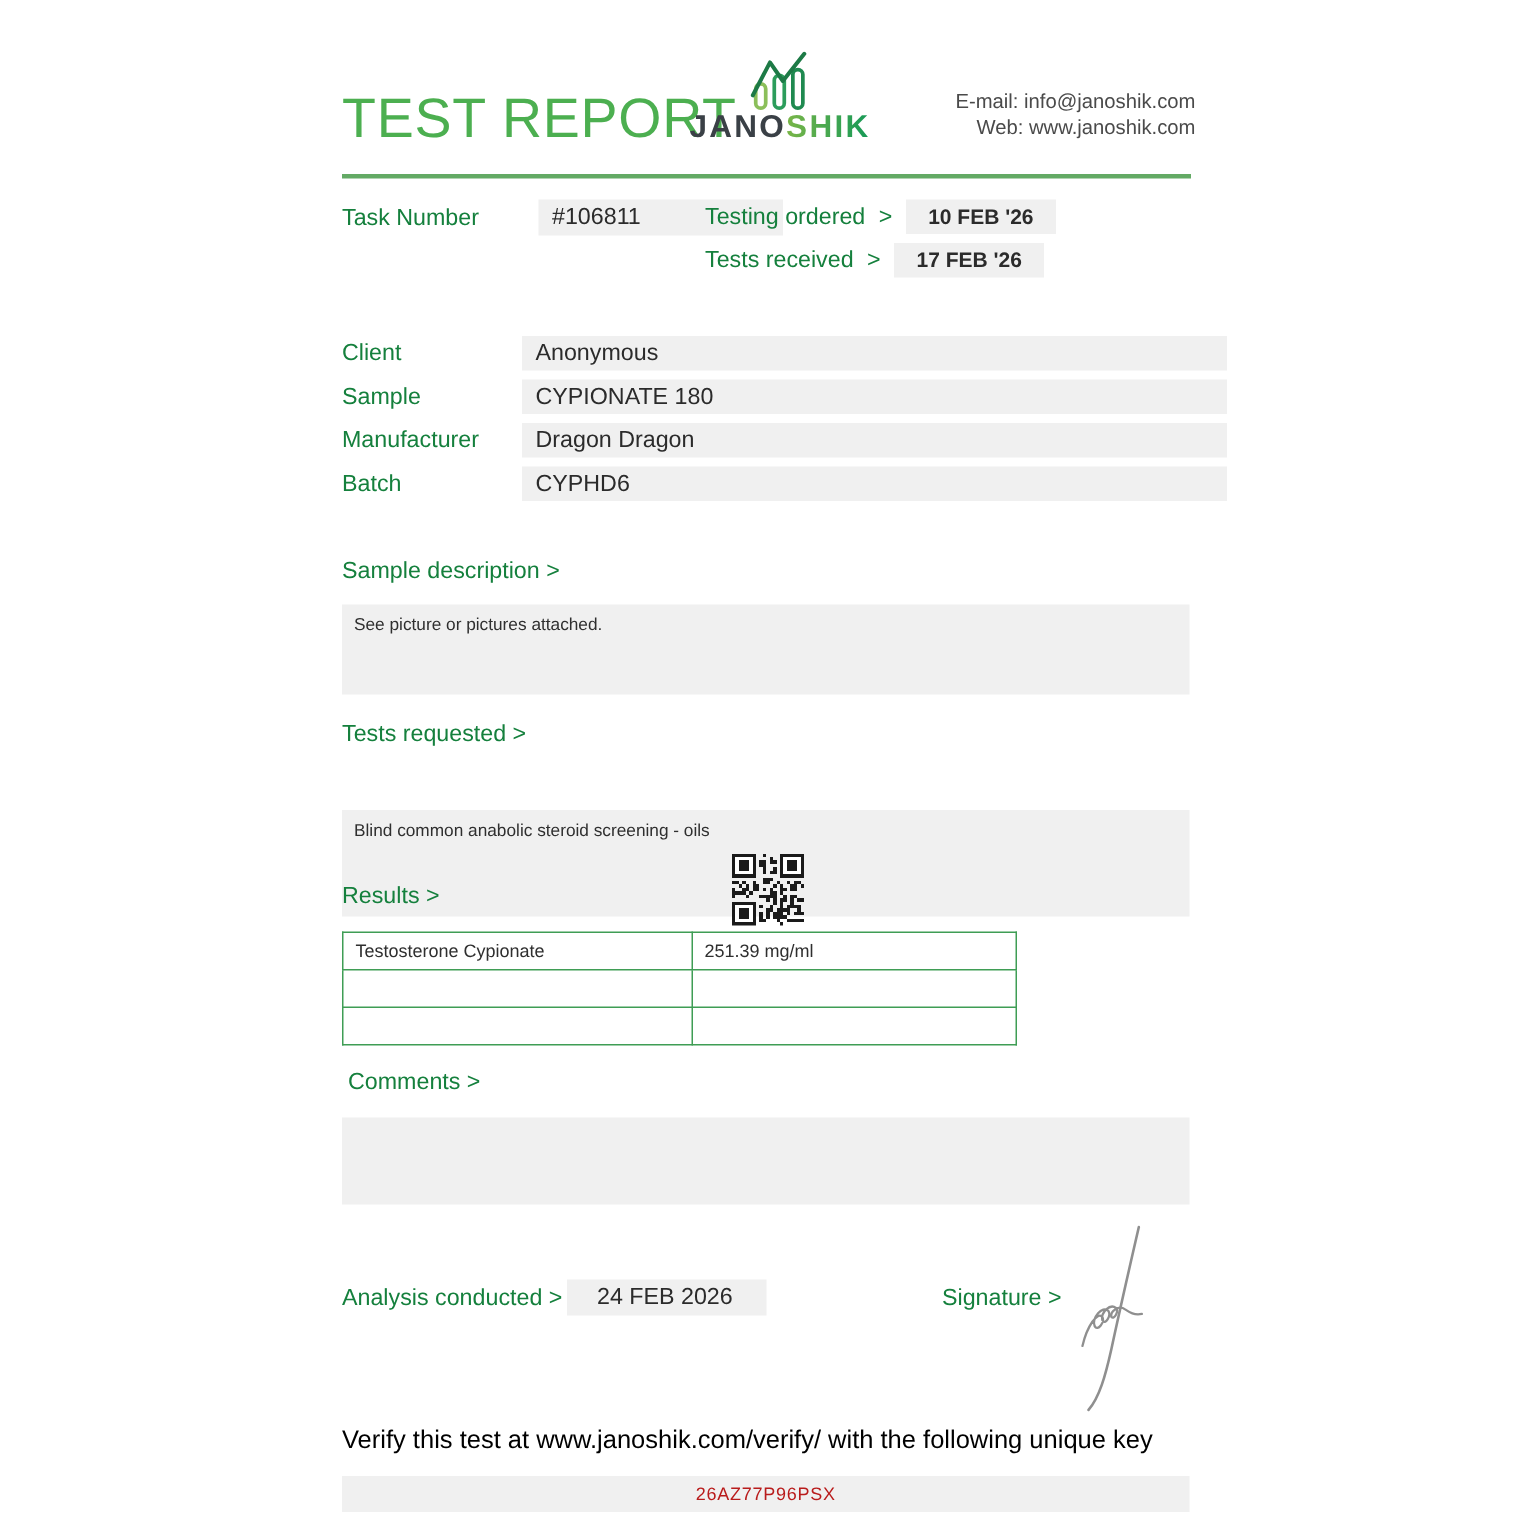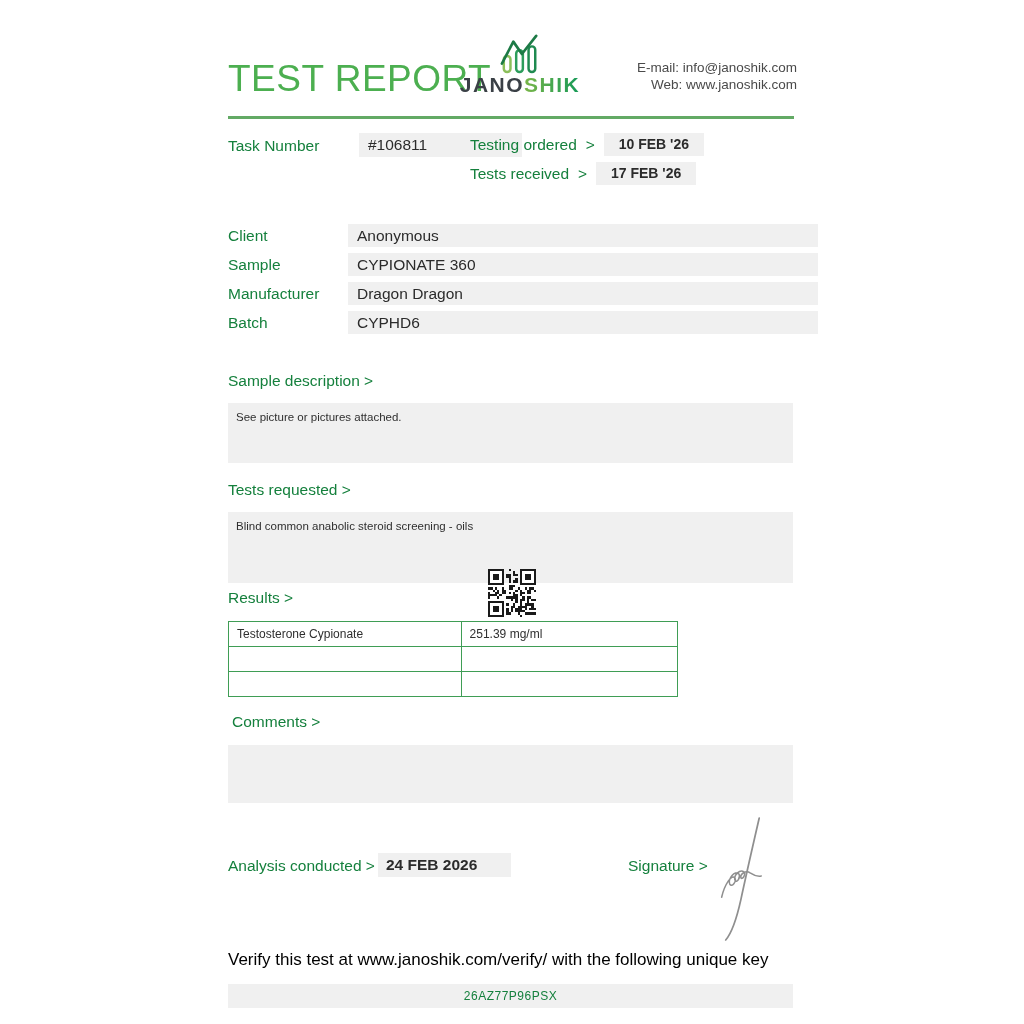--- a/index.html
+++ b/index.html
@@ -31,25 +31,25 @@
   .info-box{left:348px;width:470px;height:23px;line-height:23px;padding-left:9px;font-size:15.5px;box-sizing:border-box;}
   
   .bigbox{left:228px;width:565px;font-size:11.5px;color:#2f2f2f;padding:7px 8px;box-sizing:border-box;line-height:14px;}
   .qr{left:487px;top:569px;width:50px;height:48px;}
   
   .rtable{left:228px;top:621px;width:450px;height:73px;border-collapse:collapse;table-layout:fixed;}
   .rtable td{border:1.5px solid #3f9d55;font-size:12px;padding:0 0 0 8px;height:24px;color:#2f2f2f;}
   .rtable .c1{width:49.8%;}
   
   .analysis-label{left:228px;top:857px;}
-  .analysis-box{left:378px;top:853px;width:133px;height:24px;line-height:24px;padding-left:8px;font-size:15.5px;font-weight:700;box-sizing:border-box;}
+  .analysis-box{left:378px;top:853px;width:133px;height:24px;line-height:24px;padding-left:20px;font-size:15.5px;font-weight:400;box-sizing:border-box;}
   .sig-label{left:628px;top:857px;}
   .sig{left:712px;top:816px;width:66px;height:126px;}
   .verify{left:228px;top:950px;width:575px;font-size:17px;color:#000000;}
-  .key-box{left:228px;top:984px;width:565px;height:24px;line-height:24px;text-align:center;font-size:12px;color:#15803d;letter-spacing:0.5px;}
+  .key-box{left:228px;top:984px;width:565px;height:24px;line-height:24px;text-align:center;font-size:12px;color:#b91c1c;letter-spacing:0.5px;}
 </style>
 </head>
 <body>
 
 <div class="page">
 
   <h1 class="abs title">TEST REPORT</h1>
 
   <div class="abs contact">
     <div><span>E-mail:</span> <span>info@janoshik.com</span></div>
@@ -80,31 +80,31 @@
     <div class="date-row">
       <span class="glabel">Tests received</span>
       <span class="glabel">&gt;</span>
       <span class="gbox date-box">17 FEB '26</span>
     </div>
   </div>
 
   <div class="abs glabel info-label" style="top:227px">Client</div>
   <div class="abs gbox info-box" style="top:224px">Anonymous</div>
   <div class="abs glabel info-label" style="top:256px">Sample</div>
-  <div class="abs gbox info-box" style="top:253px">CYPIONATE 360</div>
+  <div class="abs gbox info-box" style="top:253px">CYPIONATE 180</div>
   <div class="abs glabel info-label" style="top:285px">Manufacturer</div>
   <div class="abs gbox info-box" style="top:282px">Dragon Dragon</div>
   <div class="abs glabel info-label" style="top:314px">Batch</div>
   <div class="abs gbox info-box" style="top:311px">CYPHD6</div>
 
   <div class="abs glabel" style="left:228px;top:372px">Sample description &gt;</div>
   <div class="abs gbox bigbox" style="top:403px;height:60px">See picture or pictures attached.</div>
 
   <div class="abs glabel" style="left:228px;top:481px">Tests requested &gt;</div>
-  <div class="abs gbox bigbox" style="top:512px;height:71px">Blind common anabolic steroid screening - oils</div>
+  <div class="abs gbox bigbox" style="top:540px;height:71px">Blind common anabolic steroid screening - oils</div>
 
   <div class="abs qr"><svg viewBox="0 0 21 21" width="100%" height="100%" shape-rendering="crispEdges" fill="#1a1a1a">
         <rect x="0" y="0" width="7" height="7"></rect>
         <rect x="1" y="1" width="5" height="5" fill="#fff"></rect>
         <rect x="2" y="2" width="3" height="3"></rect>
         <rect x="14" y="0" width="7" height="7"></rect>
         <rect x="15" y="1" width="5" height="5" fill="#fff"></rect>
         <rect x="16" y="2" width="3" height="3"></rect>
         <rect x="0" y="14" width="7" height="7"></rect>
         <rect x="1" y="15" width="5" height="5" fill="#fff"></rect>

